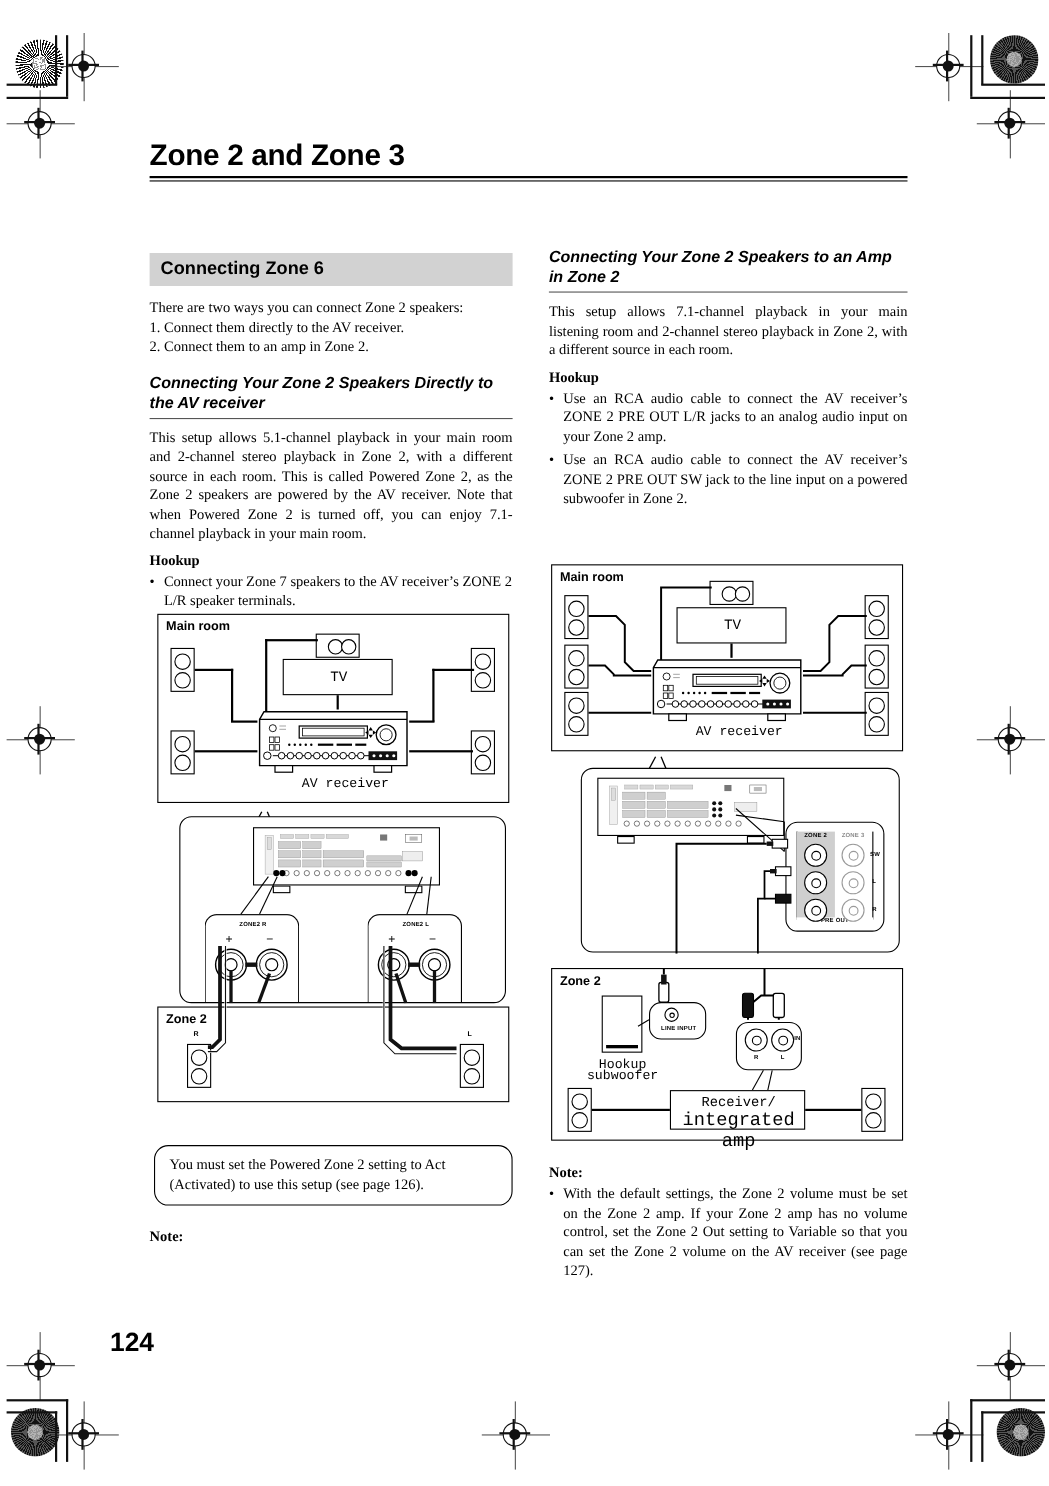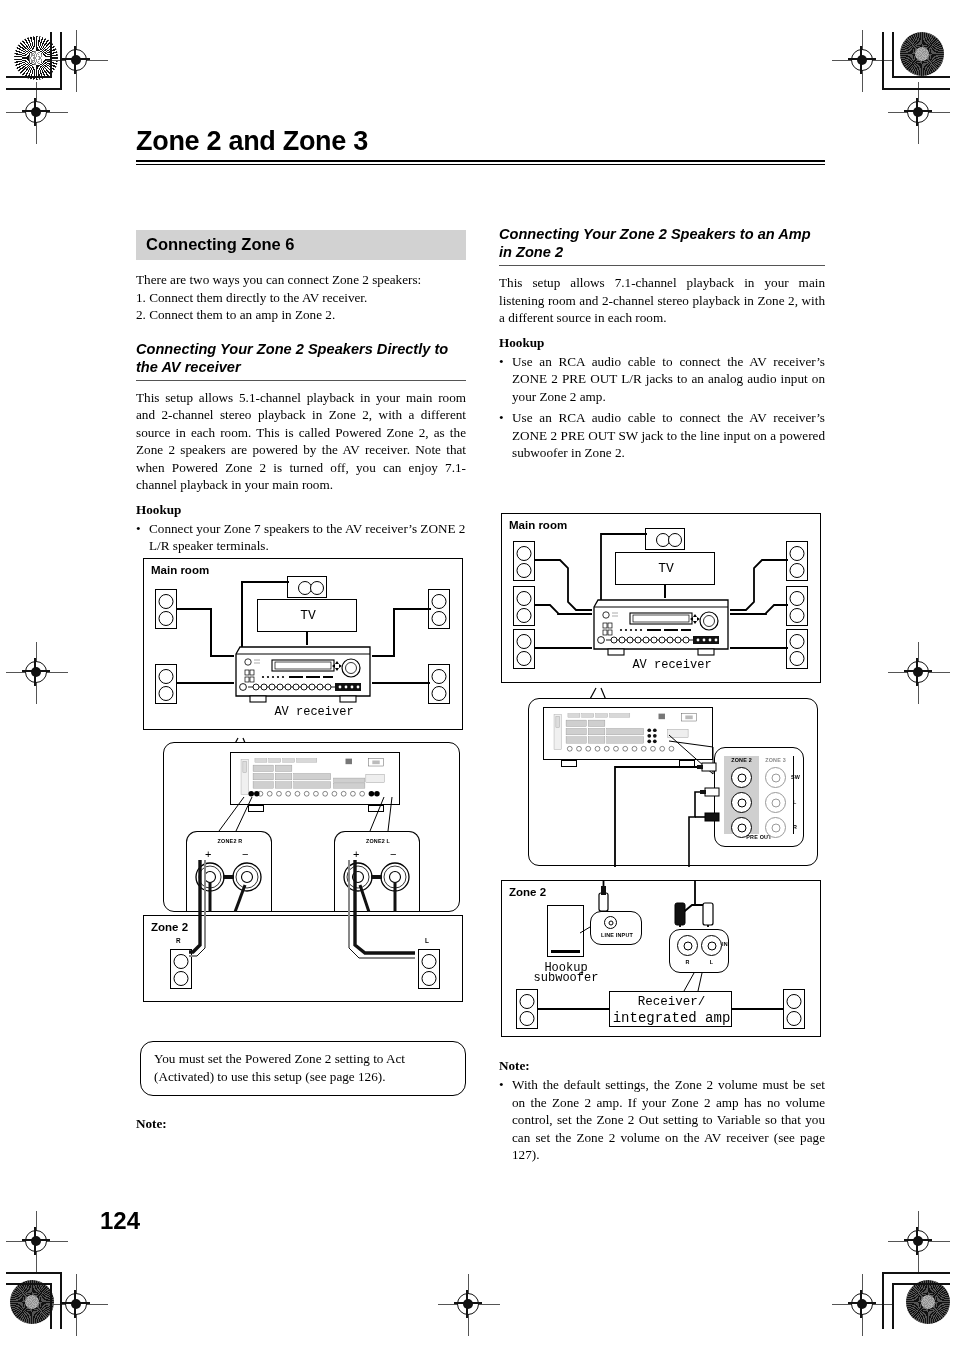--- a/index.html
+++ b/index.html
@@ -711,21 +711,21 @@
       <path d="M178 46 L178 34 L190 24 L202 24 L206 34 L206 46" fill="none" stroke="#000" stroke-width="1.8"></path>
       <rect x="173" y="22" width="10" height="22" rx="2" fill="#111" stroke="#000" stroke-width="1"></rect>
       <rect x="201" y="22" width="10" height="22" rx="2" fill="#fff" stroke="#000" stroke-width="1.2"></rect>
       <path d="M193 24 L193 -8" fill="none" stroke="#000" stroke-width="1.8"></path>
       <line x1="192" y1="92" x2="182" y2="110" stroke="#000" stroke-width="1"></line>
       <line x1="200" y1="92" x2="196" y2="110" stroke="#000" stroke-width="1"></line>
     </svg>
 
     <div class="tvbox" style="left:107px;top:110px;width:123px;height:36px;">
       <div class="dtext" style="left:0;top:3px;width:123px;font-size:12.5px;">Receiver/</div>
-      <div class="dtext" style="left:0;top:18px;width:123px;font-size:14px;">integrated amp</div>
+      <div class="dtext" style="left:0;top:18px;width:123px;font-size:17px;">integrated amp</div>
     </div>
     <div class="spk" style="left:14px;top:108px;width:22px;height:40px;">
       <div class="d" style="top:4px;width:15px;height:15px;"></div>
         <div class="d" style="top:21px;width:15px;height:15px;"></div>
     </div>
     <div class="spk" style="left:281px;top:108px;width:22px;height:40px;">
       <div class="d" style="top:4px;width:15px;height:15px;"></div>
         <div class="d" style="top:21px;width:15px;height:15px;"></div>
     </div>
     <div class="wire" style="left:36px;top:127px;width:71px;height:1.6px;"></div>

